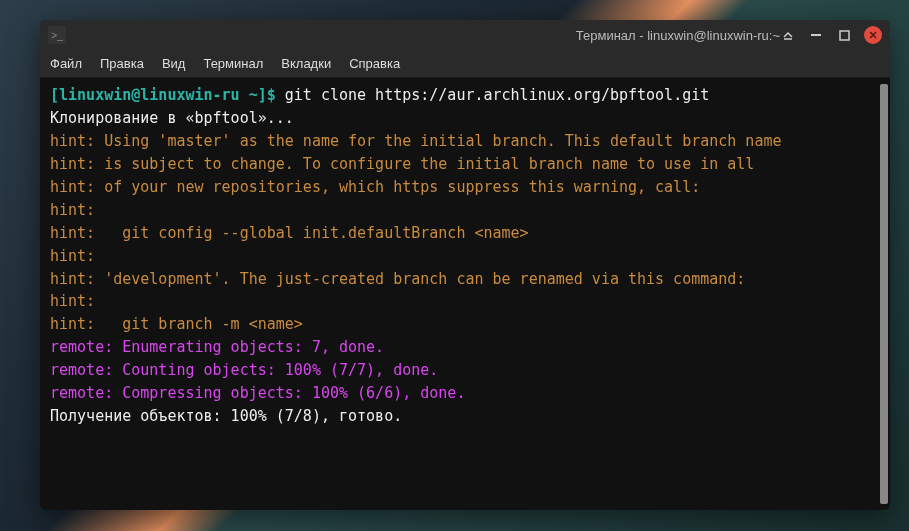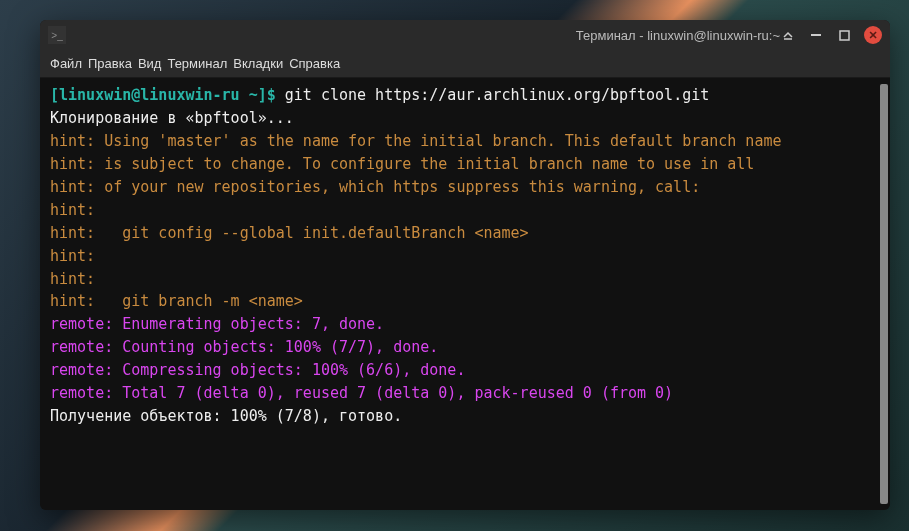--- a/index.html
+++ b/index.html
@@ -95,21 +95,21 @@
     color: #5a1a14;
     font-size: 11px;
     font-weight: bold;
   }
   .menubar {
     height: 28px;
     background: #2a2a2a;
     display: flex;
     align-items: center;
     padding: 0 10px;
-    gap: 6px;
+    gap: 18px;
     color: #ddd;
     font-size: 13px;
     border-bottom: 1px solid #1a1a1a;
   }
   .menu-item { cursor: pointer; }
   .terminal-body {
     flex: 1;
     background: rgba(15,15,15,0.85);
     padding: 6px 10px;
     font-family: "DejaVu Sans Mono", "Liberation Mono", monospace;
@@ -201,25 +201,25 @@
     <div class="line"><span class="prompt-bracket">[</span><span class="prompt-user">linuxwin@linuxwin-ru</span><span class="prompt-path"> ~</span><span class="prompt-dollar">]$</span> <span class="cmd">git clone https://aur.archlinux.org/bpftool.git</span></div>
 
     <div class="line white">Клонирование в «bpftool»...</div>
 
     <div class="line hint">hint: Using 'master' as the name for the initial branch. This default branch name</div>
     <div class="line hint">hint: is subject to change. To configure the initial branch name to use in all</div>
     <div class="line hint">hint: of your new repositories, which https suppress this warning, call:</div>
     <div class="line hint">hint:</div>
     <div class="line hint">hint:   git config --global init.defaultBranch &lt;name&gt;</div>
     <div class="line hint">hint:</div>
+    <div class="line hint">hint: 'development'. The just-created branch can be renamed via this command:</div>
     <div class="line hint">hint:</div>
     <div class="line hint">hint:   git branch -m &lt;name&gt;</div>
 
     <div class="line remote">remote: Enumerating objects: 7, done.</div>
     <div class="line remote">remote: Counting objects: 100% (7/7), done.</div>
     <div class="line remote">remote: Compressing objects: 100% (6/6), done.</div>
-    <div class="line remote">remote: Total 7 (delta 0), reused 7 (delta 0), pack-reused 0 (from 0)</div>
 
     <div class="line white">Получение объектов: 100% (7/8), готово.</div>
 
   </div>
 
 </div>
 
 </body></html>

